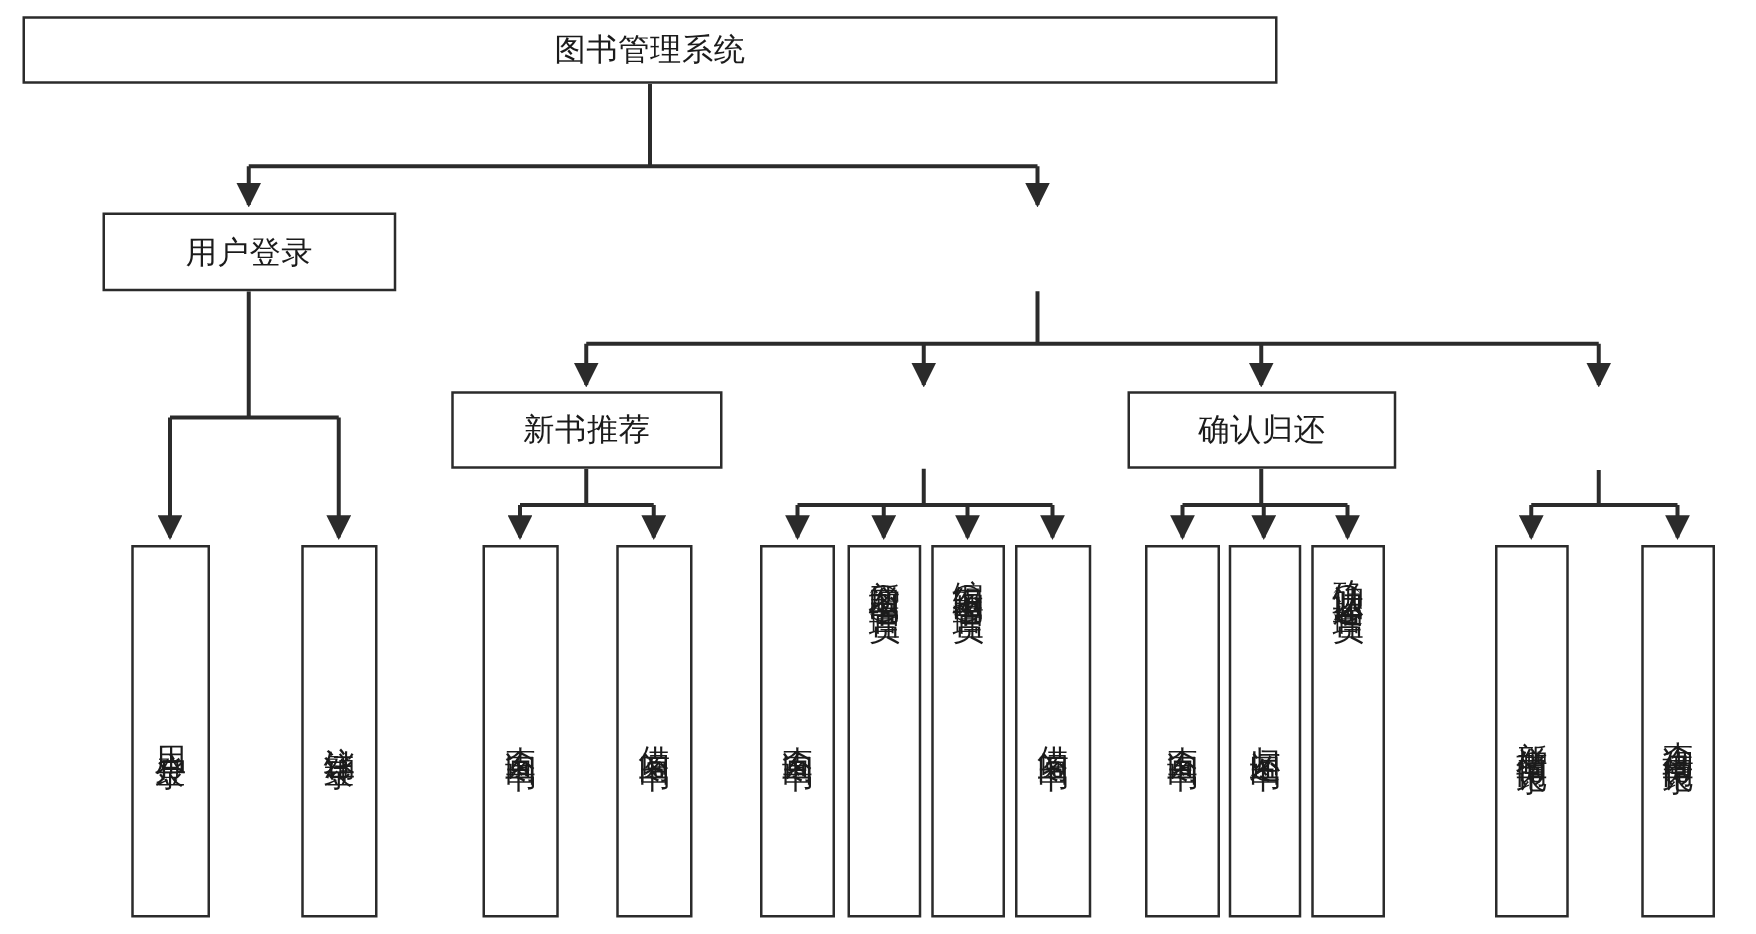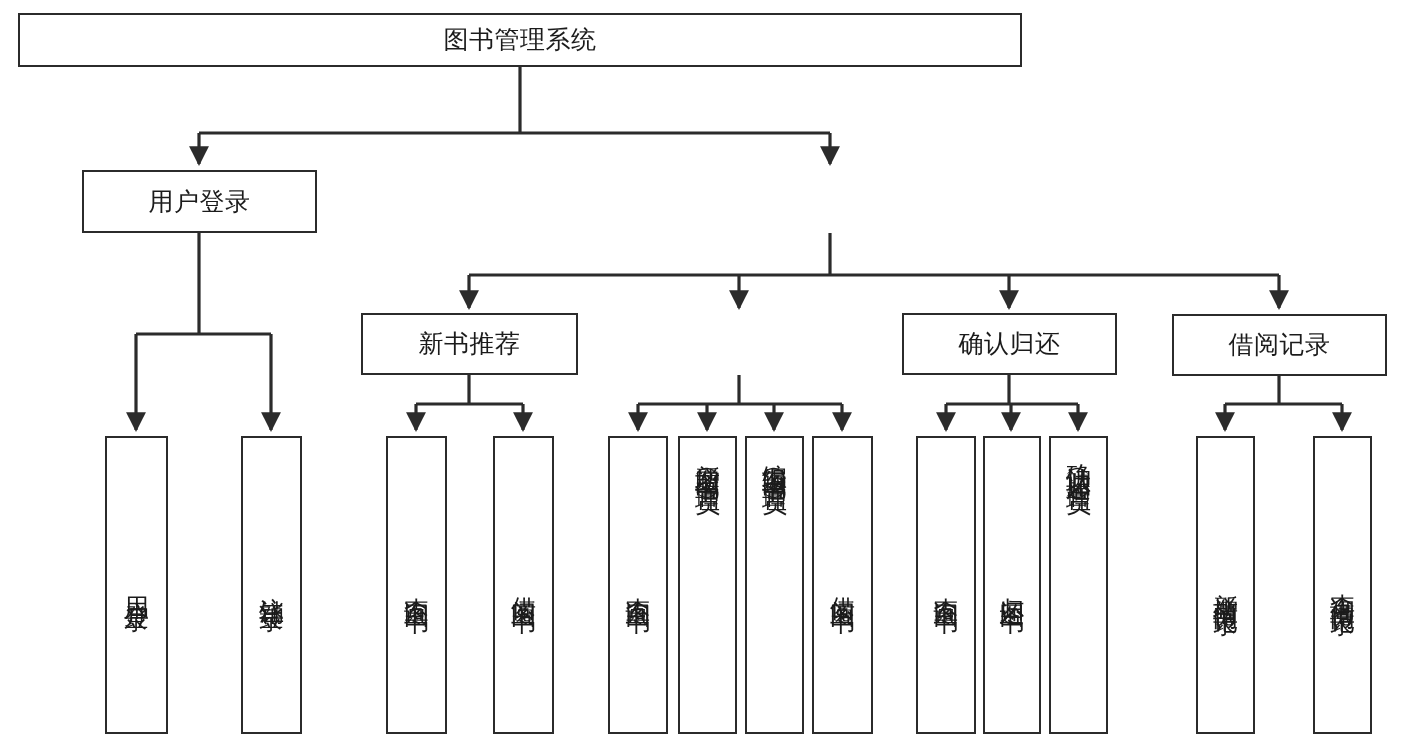--- a/index.html
+++ b/index.html
@@ -141,23 +141,20 @@
   <div class="node horiz" style="left:82px; top:170px; width:235px; height:63px;">
     <span class="label">用户登录</span>
   </div>
 
   <div class="node horiz" style="left:361px; top:313px; width:217px; height:62px;">
     <span class="label">新书推荐</span>
   </div>
   <div class="node horiz" style="left:902px; top:313px; width:215px; height:62px;">
     <span class="label">确认归还</span>
   </div>
-  <div class="node horiz" style="left:1172px; top:314px; width:215px; height:62px;">
-    <span class="label">借阅记录</span>
-  </div>
 
   <div class="node vert centered" style="left:105px; top:436px; width:63px; height:298px;">
     <span class="label">用户登录</span>
   </div>
   <div class="node vert centered" style="left:241px; top:436px; width:61px; height:298px;">
     <span class="label">注销登录</span>
   </div>
 
   <div class="node vert centered" style="left:386px; top:436px; width:61px; height:298px;">
     <span class="label">查询图书</span>

